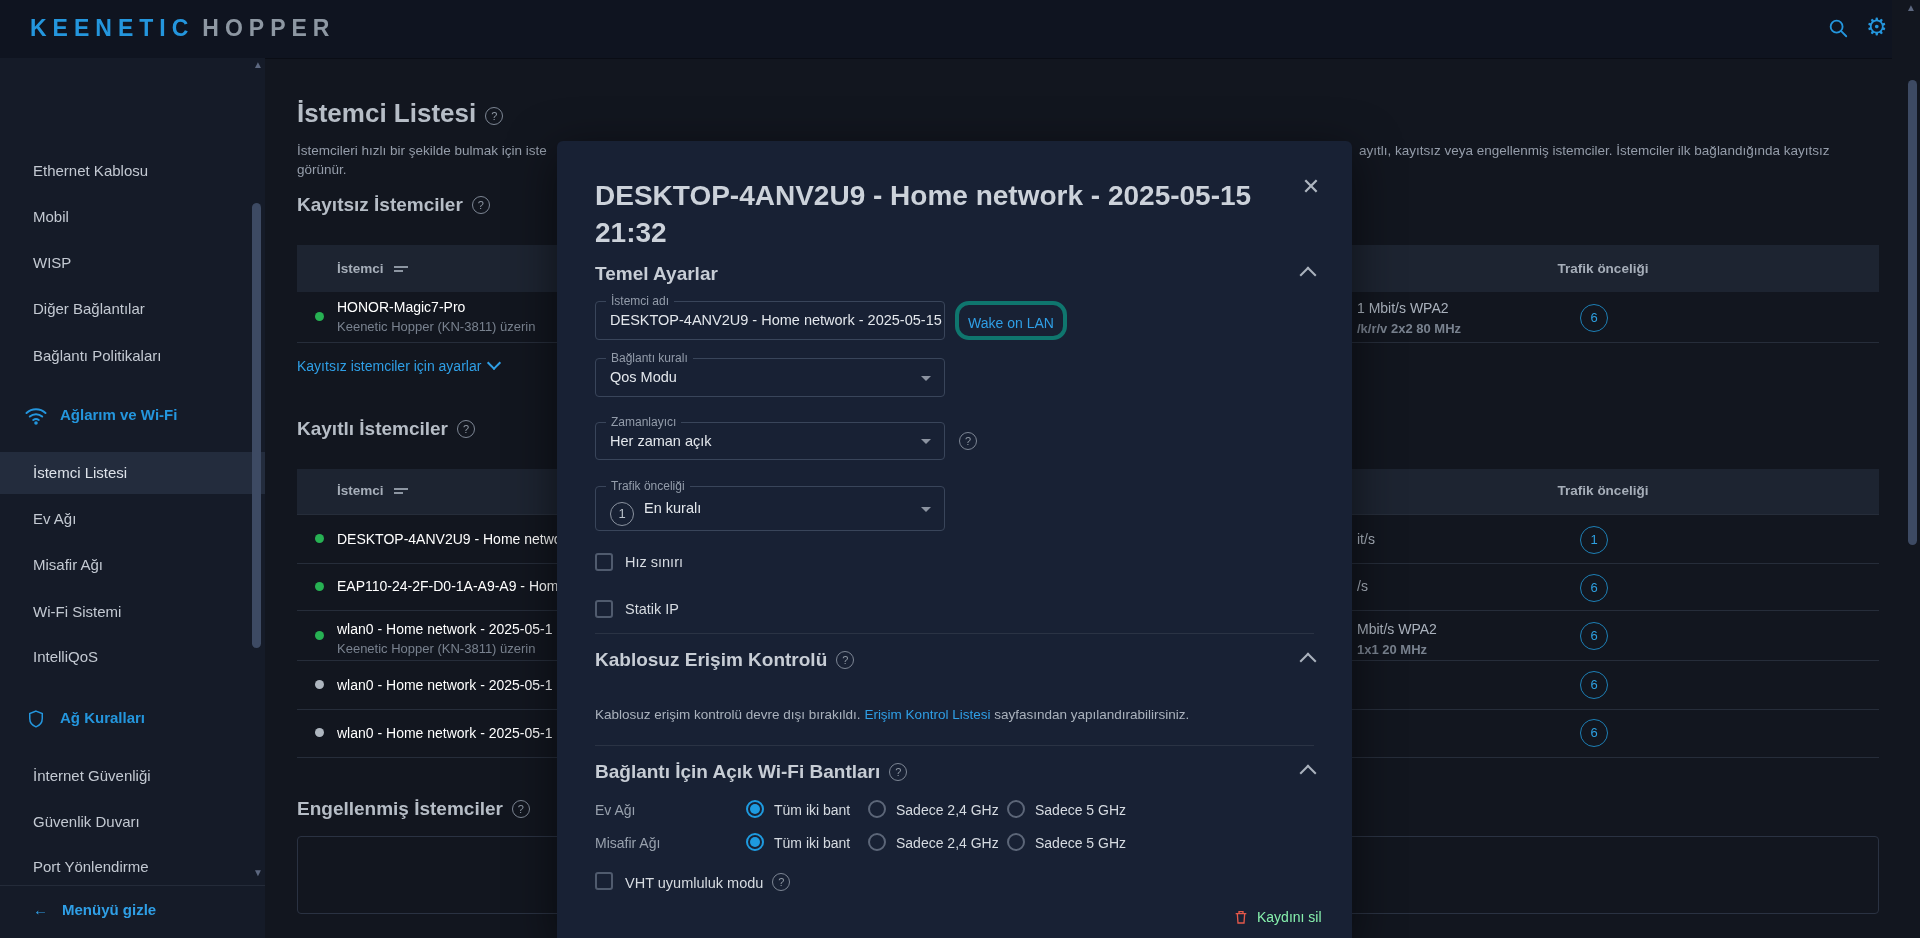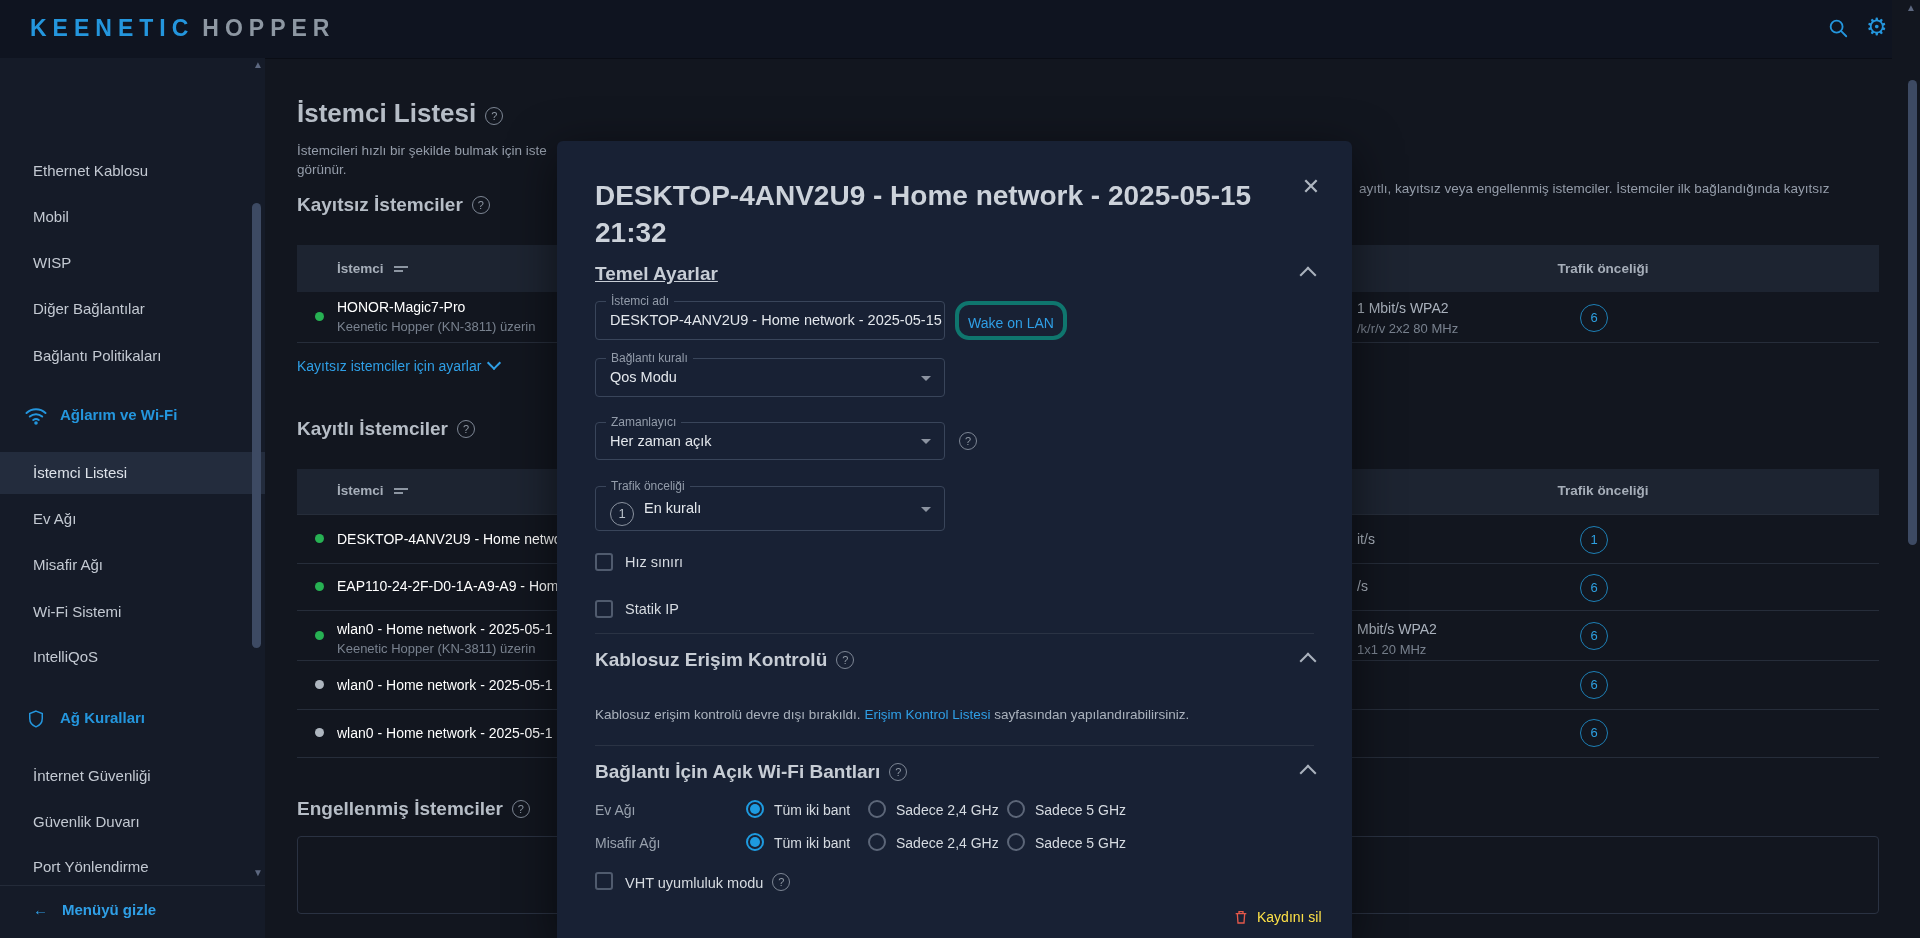--- a/index.html
+++ b/index.html
@@ -23,21 +23,21 @@
   .h1{position:absolute;font-size:26px;font-weight:bold;color:#b6bdc6;white-space:nowrap;}
   .h2{position:absolute;font-size:19px;font-weight:bold;color:#b6bdc6;white-space:nowrap;}
   .desc{position:absolute;font-size:13.5px;color:#959daa;white-space:nowrap;}
   .help{display:inline-block;width:16px;height:16px;border:1px solid #7d8694;border-radius:50%;color:#8d96a2;font-size:11px;font-weight:normal;text-align:center;line-height:16px;vertical-align:2px;margin-left:9px;}
   .thead{position:absolute;left:297px;width:1582px;height:47px;background:#1d2431;}
   .th{position:absolute;font-size:13.5px;font-weight:bold;color:#a6aeb9;white-space:nowrap;}
   .row-line{position:absolute;left:297px;width:1582px;height:1px;background:#262d3a;}
   .cell-name{position:absolute;font-size:14px;color:#ffffff;white-space:nowrap;}
   .cell-sub{position:absolute;font-size:13px;color:#79828f;white-space:nowrap;}
   .cell-right{position:absolute;font-size:14px;color:#aab2bd;white-space:nowrap;}
-  .cell-right2{position:absolute;font-size:13px;color:#79828f;white-space:nowrap;}
+  .cell-right2{position:absolute;font-size:13px;color:#79828f;white-space:nowrap;font-weight:bold;}
   .dot{position:absolute;width:9px;height:9px;border-radius:50%;}
   .dot-g{background:#27b153;}
   .dot-w{background:#aeb6bf;}
   .badge{position:absolute;width:26px;height:26px;border:1px solid #1d7fb5;border-radius:50%;color:#2d9fe0;font-size:13px;text-align:center;line-height:26px;}
   .blue-link{color:#2f9fe6;cursor:pointer;}
   .sort-ic{display:inline-block;vertical-align:1px;margin-left:10px;}
   .sort-ic i{display:block;height:2px;background:#8d96a2;margin-top:2px;}
   .chev{display:inline-block;width:8px;height:8px;border-right:2px solid #2f9fe6;border-bottom:2px solid #2f9fe6;transform:rotate(45deg);margin-left:8px;vertical-align:3px;}
   .chev-up{position:absolute;width:10px;height:10px;border-left:2px solid #aab2bd;border-top:2px solid #aab2bd;transform:rotate(45deg);}
   .empty-box{position:absolute;left:297px;top:836px;width:1582px;height:78px;border:1px solid #2a3242;border-radius:4px;box-sizing:border-box;}
@@ -54,21 +54,21 @@
   .cbx{position:absolute;width:18px;height:18px;border:2px solid #505b6e;border-radius:3px;box-sizing:border-box;cursor:pointer;}
   .cbx-label{position:absolute;font-size:14.5px;color:#d6dbe1;white-space:nowrap;}
   .m-divider{position:absolute;left:38px;width:719px;height:1px;background:#2a3344;}
   .m-para{position:absolute;left:38px;font-size:13.5px;color:#aab2bd;white-space:nowrap;}
   .radio{position:absolute;width:18px;height:18px;border:2px solid #5c6678;border-radius:50%;box-sizing:border-box;cursor:pointer;}
   .radio.sel{border-color:#1e9be0;}
   .radio.sel::after{content:"";position:absolute;left:2px;top:2px;width:10px;height:10px;border-radius:50%;background:#1e9be0;}
   .radio-label{position:absolute;font-size:14px;color:#d6dbe1;white-space:nowrap;}
   .band-row-label{position:absolute;font-size:14px;color:#98a1ad;white-space:nowrap;}
   .prio-badge{display:inline-block;width:22px;height:22px;border:1px solid #8b93a0;border-radius:50%;color:#b9c0c9;font-size:13px;text-align:center;line-height:22px;margin:0 10px 0 0;vertical-align:-5px;}
-  .del-link{position:absolute;color:#fde047;font-size:14px;cursor:pointer;white-space:nowrap;}
+  .del-link{position:absolute;color:#86efac;font-size:14px;cursor:pointer;white-space:nowrap;}
 </style>
 </head>
 <body>
 
 <div id="screen">
 
   <div id="topbar">
     <div class="abs" style="left:30px;top:15px;">
       <span class="brand1">KEENETIC</span><span class="brand2">HOPPER</span>
     </div>
@@ -121,21 +121,21 @@
     <span style="margin-right:14px;">←</span><span>Menüyü gizle</span>
   </div>
 
   <div class="sb-arrow" style="left:253px;top:60px;">▲</div>
   <div class="sb-thumb" style="left:252px;top:203px;width:9px;height:445px;"></div>
   <div class="sb-arrow" style="left:253px;top:868px;">▼</div>
 
   <div class="h1" style="left:297px;top:98px;"><span>İstemci Listesi</span><span class="help">?</span></div>
 
   <div class="desc" style="left:297px;top:143px;">İstemcileri hızlı bir şekilde bulmak için iste</div>
-  <div class="desc" style="left:1359px;top:143px;margin-top:38px;">ayıtlı, kayıtsız veya engellenmiş istemciler. İstemciler ilk bağlandığında kayıtsız</div>
+  <div class="desc" style="left:1359px;top:143px;">ayıtlı, kayıtsız veya engellenmiş istemciler. İstemciler ilk bağlandığında kayıtsız</div>
   <div class="desc" style="left:297px;top:162px;">görünür.</div>
 
   <div class="h2" style="left:297px;top:194px;"><span>Kayıtsız İstemciler</span><span class="help">?</span></div>
 
   <div class="thead" style="top:245px;"></div>
   <div class="th" style="left:337px;top:261px;"><span>İstemci</span><span class="sort-ic"><i style="width:14px;"></i><i style="width:9px;"></i></span></div>
   <div class="th" style="left:1503px;top:261px;width:200px;text-align:center;">Trafik önceliği</div>
 
   <div class="dot dot-g" style="left:315px;top:312px;"></div>
   <div class="cell-name" style="left:337px;top:299px;">HONOR-Magic7-Pro</div>
@@ -187,21 +187,21 @@
   <div class="h2" style="left:297px;top:798px;"><span>Engellenmiş İstemciler</span><span class="help">?</span></div>
   <div class="empty-box"></div>
 
   <div class="sb-arrow" style="left:1906px;top:3px;">▲</div>
   <div class="sb-thumb" style="left:1908px;top:80px;width:9px;height:465px;"></div>
 
   <div id="modal">
     <div class="m-title">DESKTOP-4ANV2U9 - Home network - 2025-05-15 21:32</div>
     <div class="m-close">✕</div>
 
-    <div class="m-h" style="left:38px;top:122px;text-decoration:underline;">Temel Ayarlar</div>
+    <div class="m-h" style="left:38px;top:122px;">Temel Ayarlar</div>
     <div class="chev-up" style="left:745px;top:128px;"></div>
 
     <div class="field" style="left:38px;top:160px;width:350px;height:39px;">
       <span class="flabel">İstemci adı</span>
       <div class="fvalue">DESKTOP-4ANV2U9 - Home network - 2025-05-15 21</div>
     </div>
     <div class="btn-outline" style="left:398px;top:160px;width:112px;height:39px;line-height:37px;">Wake on LAN</div>
 
     <div class="field" style="left:38px;top:217px;width:350px;height:39px;">
       <span class="flabel">Bağlantı kuralı</span>

